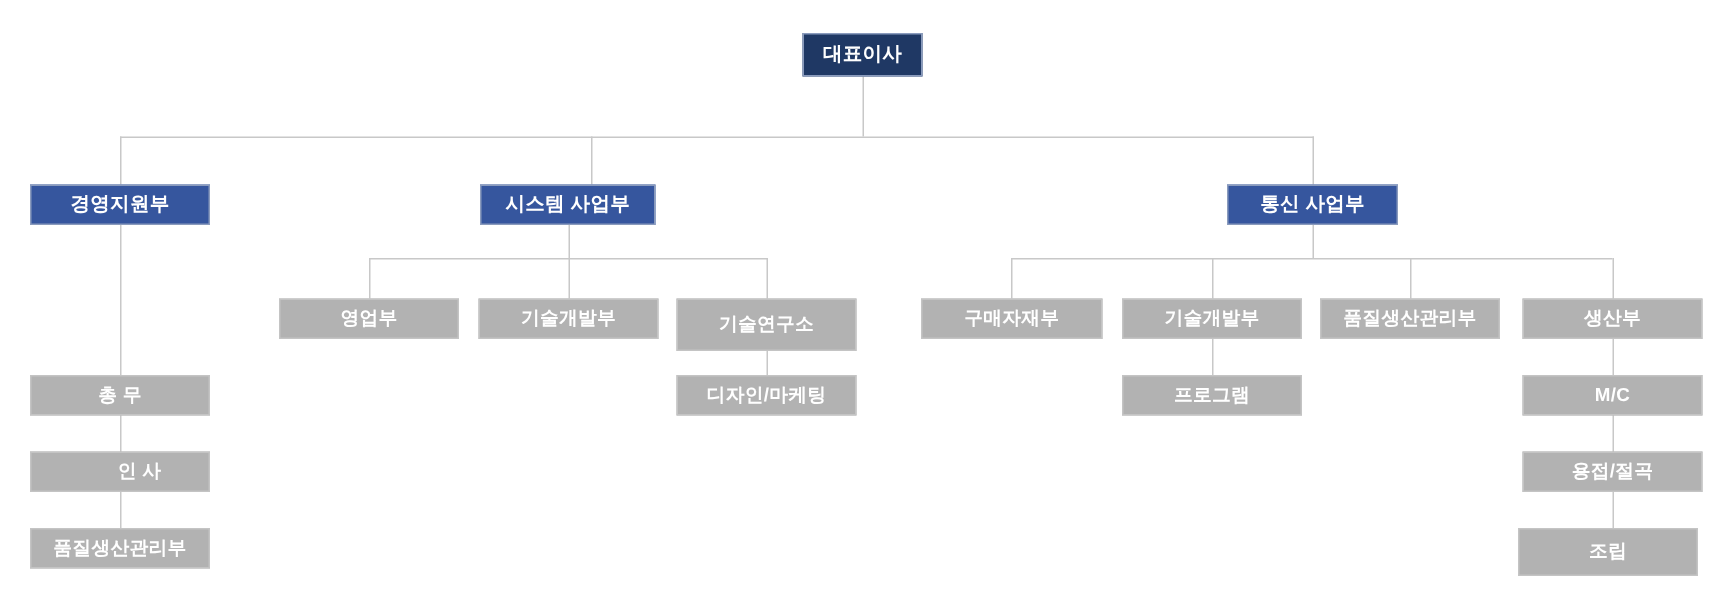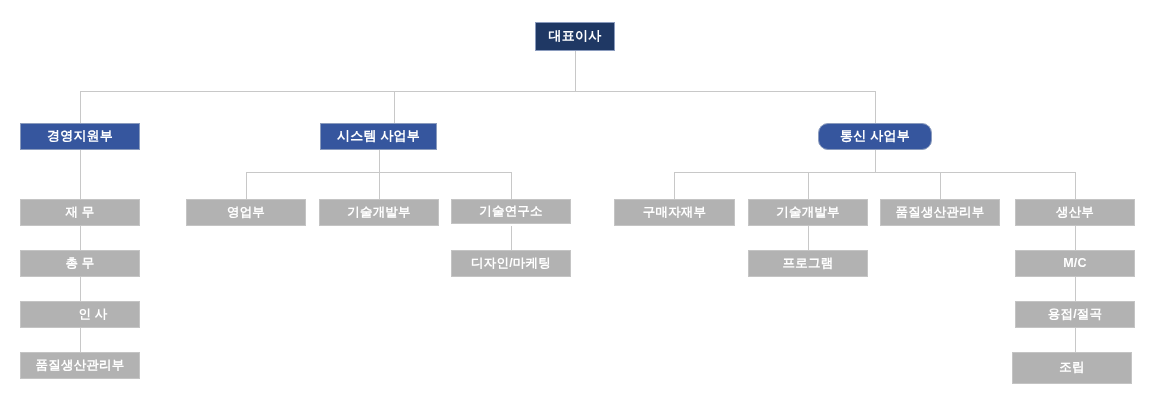--- a/index.html
+++ b/index.html
@@ -81,30 +81,29 @@
   <div class="line line-v" style="left:808px; top:172px; height:27px;"></div>
   <div class="line line-v" style="left:940px; top:172px; height:27px;"></div>
   <div class="line line-v" style="left:1075px; top:172px; height:27px;"></div>
   <div class="line line-v" style="left:808px; top:226px; height:24px;"></div>
   <div class="line line-v" style="left:1075px; top:226px; height:126px;"></div>
 
   <div class="node node-division" style="left:20px; top:123px; width:120px; height:27px;">경영지원부</div>
 
   <div class="node node-ceo" style="left:535px; top:22px; width:80px; height:29px;">대표이사</div>
   <div class="node node-division" style="left:320px; top:123px; width:117px; height:27px;">시스템 사업부</div>
-  <div class="node node-division" style="left:818px; top:123px; width:114px; height:27px;border-radius:10px;">통신 사업부</div>
+  <div class="node node-division" style="left:818px; top:123px; width:114px; height:27px;">통신 사업부</div>
 
-  <div class="node node-team" style="left:20px; top:199px; width:120px; height:27px;">재 무</div>
   <div class="node node-team" style="left:20px; top:250px; width:120px; height:27px;">총 무</div>
   <div class="node node-team" style="left:20px; top:301px; width:120px; height:27px;padding-left:26px;">인 사</div>
   <div class="node node-team" style="left:20px; top:352px; width:120px; height:27px;">품질생산관리부</div>
 
   <div class="node node-team" style="left:186px; top:199px; width:120px; height:27px;">영업부</div>
   <div class="node node-team" style="left:319px; top:199px; width:120px; height:27px;">기술개발부</div>
-  <div class="node node-team" style="left:451px; top:199px; width:120px; height:25px;">기술연구소</div>
+  <div class="node node-team" style="left:451px; top:199px; width:120px; height:35px;">기술연구소</div>
   <div class="node node-team" style="left:451px; top:250px; width:120px; height:27px;">디자인/마케팅</div>
 
   <div class="node node-team" style="left:614px; top:199px; width:121px; height:27px;">구매자재부</div>
   <div class="node node-team" style="left:748px; top:199px; width:120px; height:27px;">기술개발부</div>
   <div class="node node-team" style="left:748px; top:250px; width:120px; height:27px;">프로그램</div>
   <div class="node node-team" style="left:880px; top:199px; width:120px; height:27px;">품질생산관리부</div>
   <div class="node node-team" style="left:1015px; top:199px; width:120px; height:27px;">생산부</div>
   <div class="node node-team" style="left:1015px; top:250px; width:120px; height:27px;">M/C</div>
   <div class="node node-team" style="left:1015px; top:301px; width:120px; height:27px;">용접/절곡</div>
   <div class="node node-team" style="left:1012px; top:352px; width:120px; height:32px;">조립</div>

